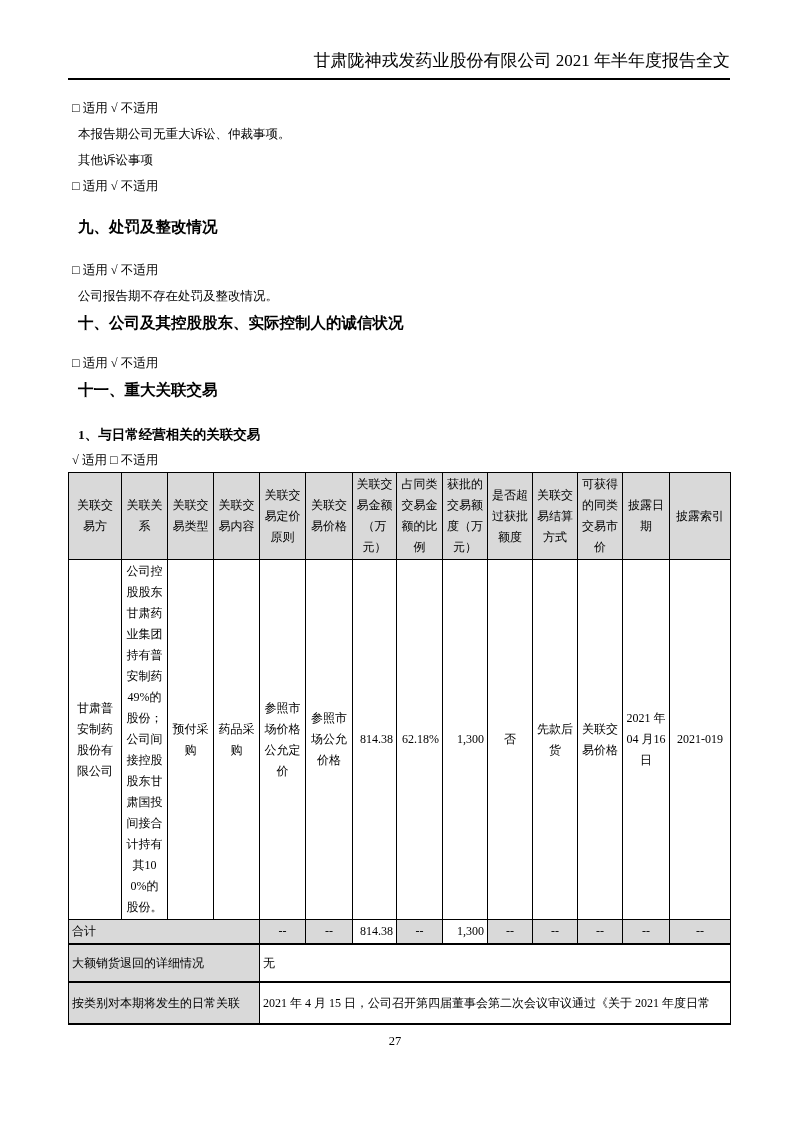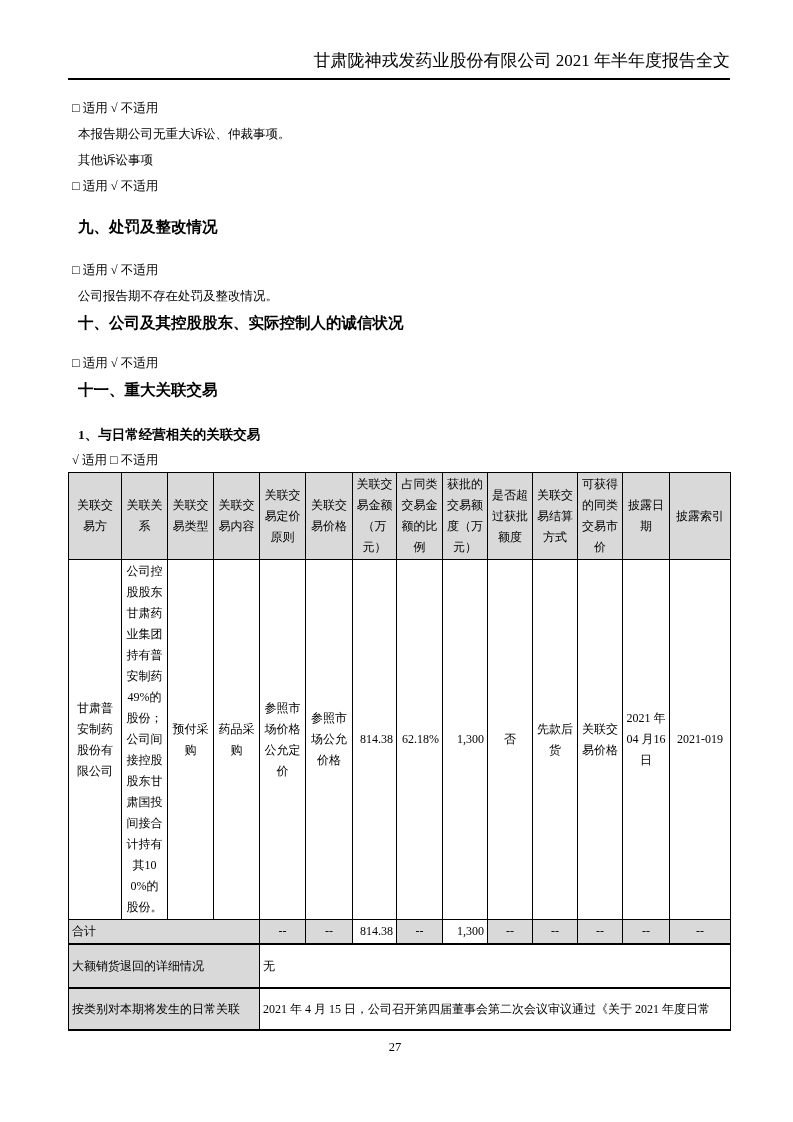--- a/index.html
+++ b/index.html
@@ -74,21 +74,21 @@
     text-align: center;
     height: 86px;
   }
   tr.data-row { height: 360px; }
   tr.data-row td { text-align: center; }
   tr.data-row td.num { text-align: right; }
   tr.total-row { height: 24px; }
   tr.total-row td { background: #d9d9d9; text-align: center; border-bottom: 2px solid #000; }
   tr.total-row td.label { text-align: left; }
   tr.total-row td.num { background: #ffffff; text-align: right; }
-  tr.detail-row { height: 44px; }
+  tr.detail-row { height: 38px; }
   tr.detail-row td, tr.category-row td { border-bottom: 2px solid #000; }
   tr.category-row { height: 42px; }
   td.gray-label { background: #d9d9d9; text-align: left; }
   td.wide-value { text-align: left; white-space: nowrap; }
   .footer {
     width: 662px;
     margin-left: 68px;
     margin-top: 9px;
     text-align: center;
     padding-right: 8px;

